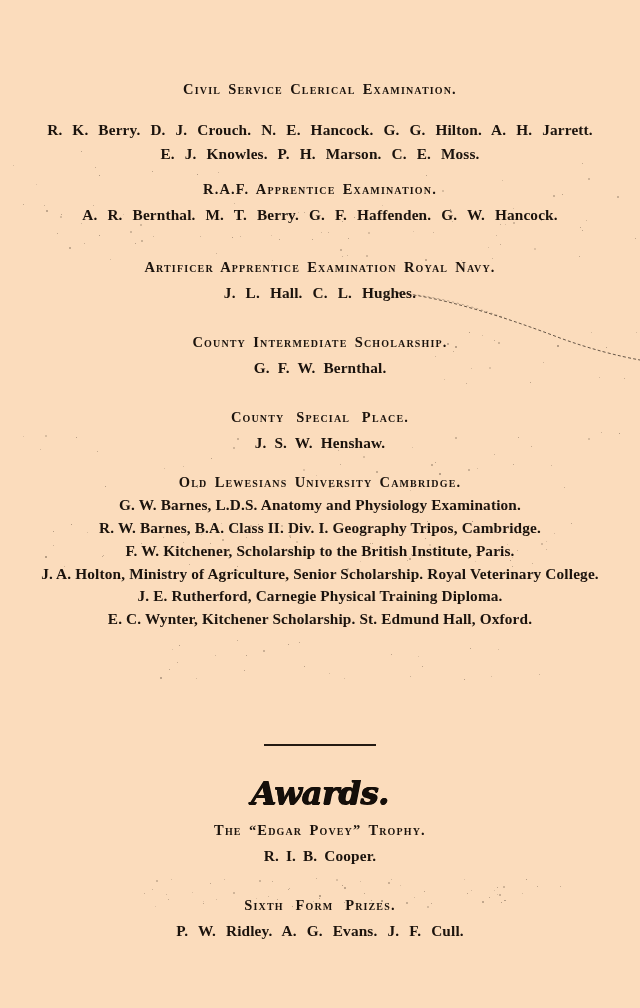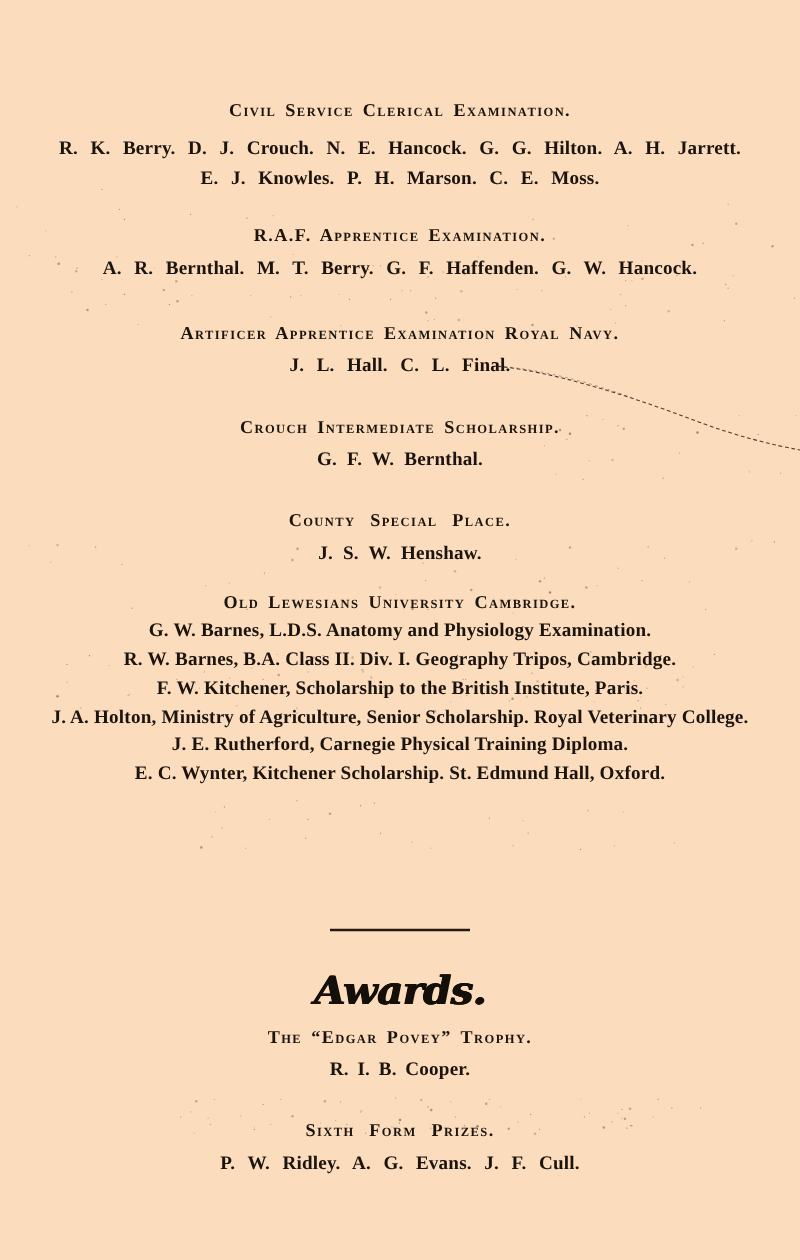--- a/index.html
+++ b/index.html
@@ -418,36 +418,36 @@
       <i style="left: 530.327px; top: 382.196px; width: 1px; height: 1px; opacity: 0.79;"></i>
       <i style="left: 488.695px; top: 366.502px; width: 2px; height: 2px; opacity: 0.38;"></i>
       <i style="left: 469.397px; top: 331.537px; width: 1px; height: 1px; opacity: 0.9;"></i>
       <i style="left: 556.787px; top: 345.04px; width: 2px; height: 2px; opacity: 0.88;"></i>
     </div>
 
   <div class="content">
 
     <div class="block" style="position:absolute; left:0; top:81px; width:640px;">
       <div class="sect-head">Civil Service Clerical Examination.</div>
-      <div class="line names" style="margin-top:12px;">R. K. Berry.   D. J. Crouch.   N. E. Hancock.   G. G. Hilton.   A. H. Jarrett.</div>
+      <div class="line names" style="margin-top:23px;">R. K. Berry.   D. J. Crouch.   N. E. Hancock.   G. G. Hilton.   A. H. Jarrett.</div>
       <div class="line names" style="margin-top:6px;">E. J. Knowles.   P. H. Marson.   C. E. Moss.</div>
     </div>
 
     <div class="block" style="position:absolute; left:0; top:181px; width:640px;">
       <div class="sect-head">R.A.F. Apprentice Examination.</div>
       <div class="line names" style="margin-top:8px;">A. R. Bernthal.   M. T. Berry.   G. F. Haffenden.   G. W. Hancock.</div>
     </div>
 
     <div class="block" style="position:absolute; left:0; top:259px; width:640px;">
       <div class="sect-head">Artificer Apprentice Examination Royal Navy.</div>
-      <div class="line names" style="margin-top:8px;">J. L. Hall.      C. L. Final.</div>
+      <div class="line names" style="margin-top:8px;">J. L. Hall.      C. L. Hughes.</div>
     </div>
 
     <div class="block" style="position:absolute; left:0; top:334px; width:640px;">
-      <div class="sect-head">Crouch Intermediate Scholarship.</div>
+      <div class="sect-head">County Intermediate Scholarship.</div>
       <div class="line" style="margin-top:8px; word-spacing:4px;">G. F. W. Bernthal.</div>
     </div>
 
     <div class="block" style="position:absolute; left:0; top:409px; width:640px;">
       <div class="sect-head" style="word-spacing:7px;">County Special Place.</div>
       <div class="line" style="margin-top:8px; word-spacing:4px;">J. S. W. Henshaw.</div>
     </div>
 
     <div class="block" style="position:absolute; left:0; top:474px; width:640px;">
       <div class="sect-head">Old Lewesians University Cambridge.</div>

